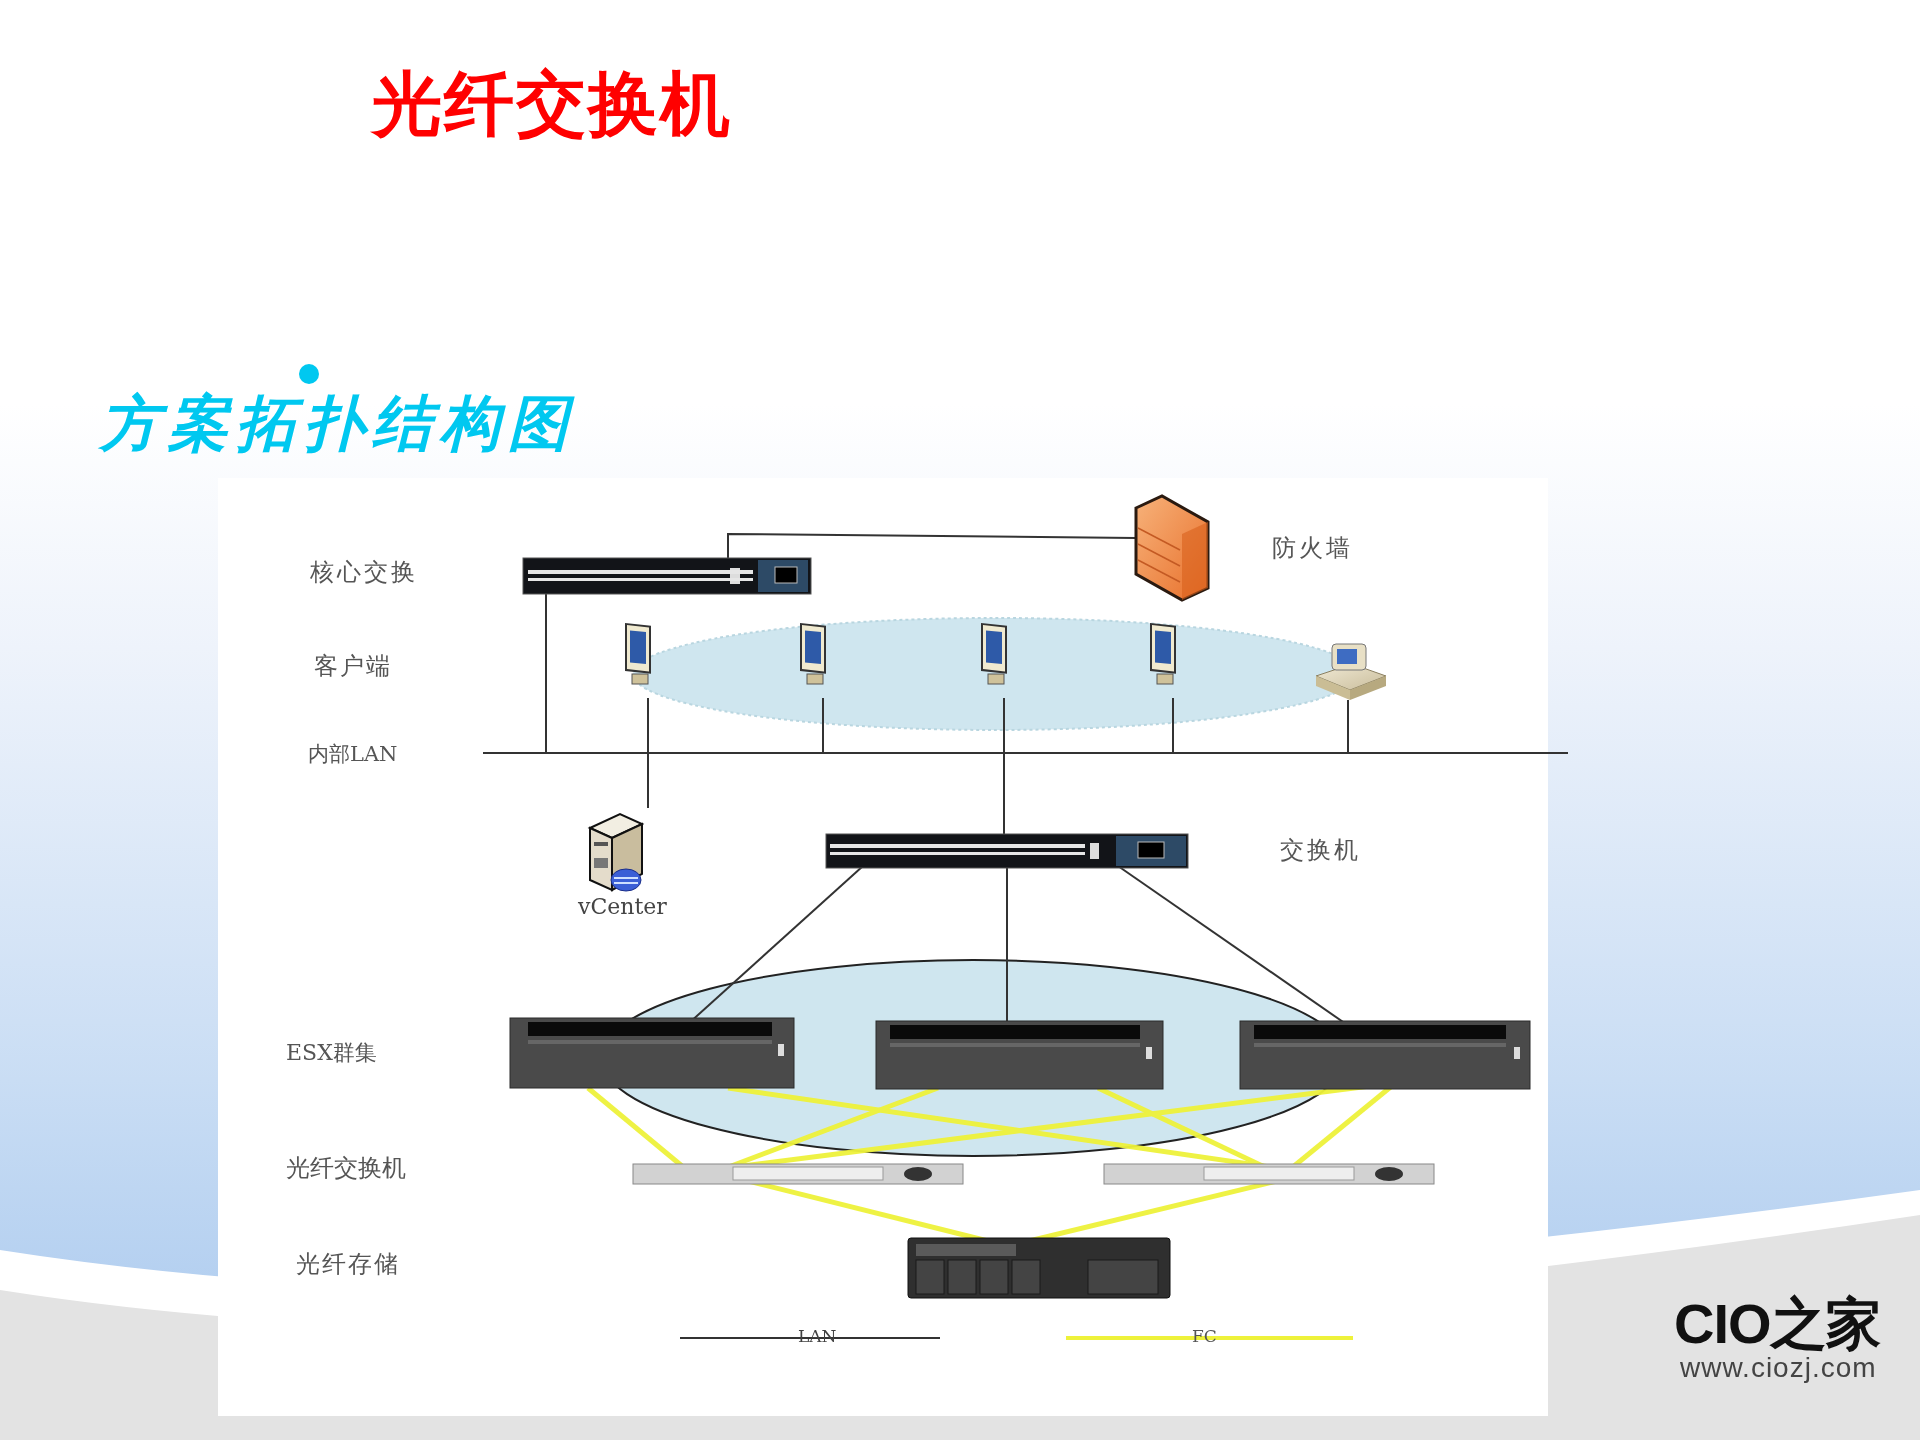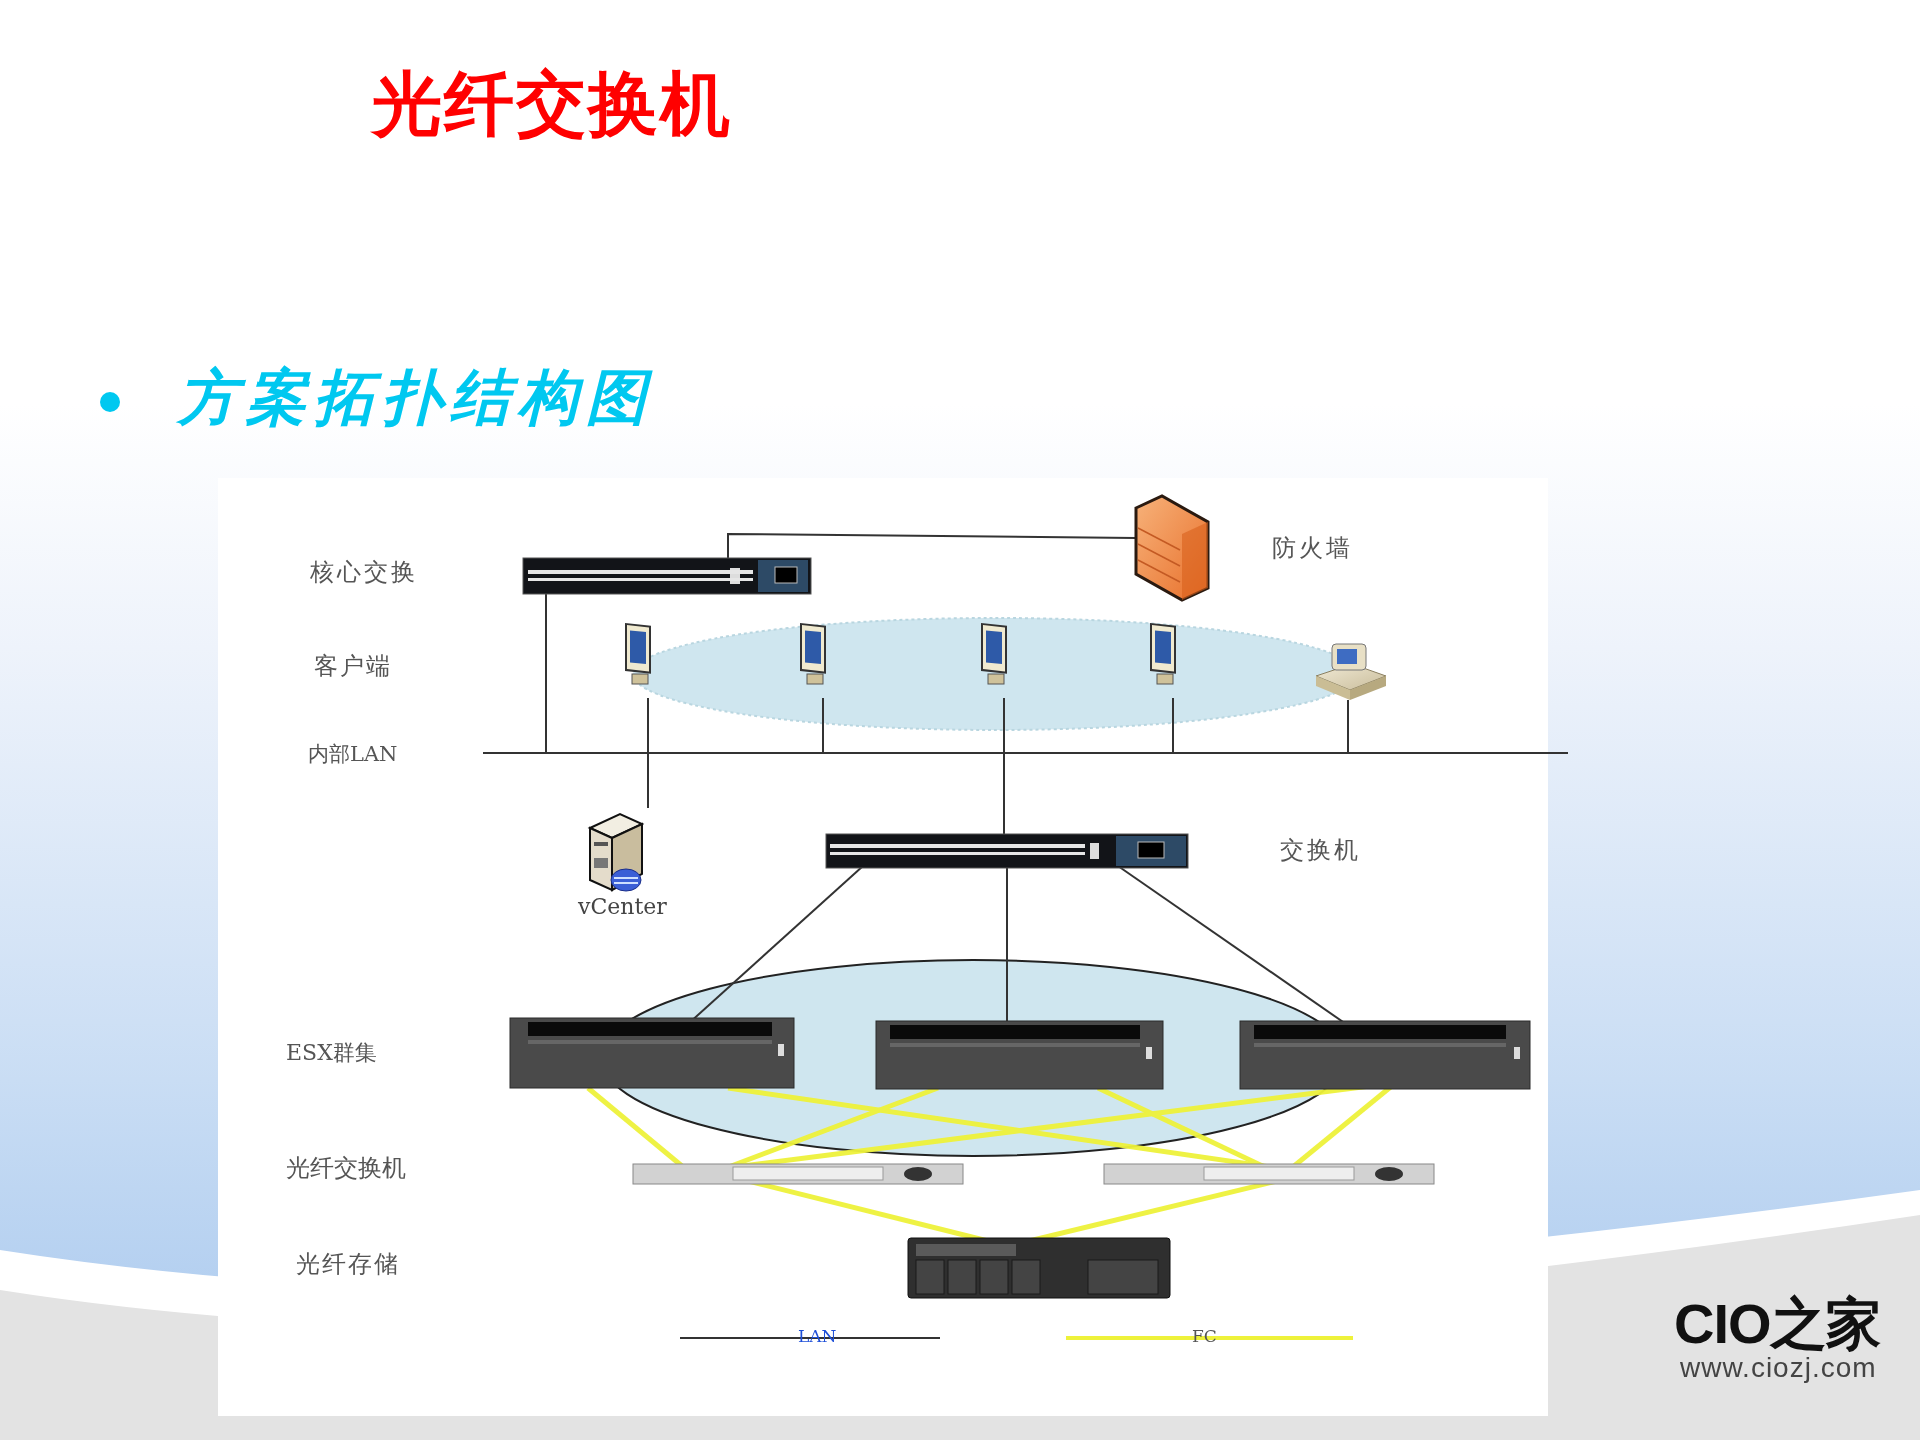--- a/index.html
+++ b/index.html
@@ -1,21 +1,21 @@
 <!DOCTYPE html>
 <html><head>
 <meta charset="utf-8">
 <style>
   html, body { margin:0; padding:0; }
   body { width:1920px; height:1440px; position:relative; overflow:hidden;
     font-family: "DejaVu Sans", sans-serif; background:#ffffff; }
   .bg { position:absolute; inset:0; z-index:0; }
   .title { position:absolute; left:372px; top:58px; font-size:70px; font-weight:bold;
     color:#ff0000; letter-spacing:2px; z-index:2; font-family:"DejaVu Sans", sans-serif; }
-  .bullet-row { position:absolute; left:100px; top:358px; z-index:2; display:flex; align-items:center; }
+  .bullet-row { position:absolute; left:100px; top:358px; z-index:2; display:flex; align-items:center;flex-direction:column; }
   .bullet-dot { width:20px; height:20px; border-radius:50%; background:#00c8f0; margin-right:58px; margin-top:6px; }
   .subtitle { font-size:60px; color:#00c8f0; font-weight:bold; letter-spacing:8px;
     font-family:"DejaVu Serif", serif; font-style:italic; }
   .diagram { position:absolute; left:218px; top:478px; width:1330px; height:938px;
     background:#ffffff; z-index:2; }
   .diagram svg { display:block; }
   .logo { position:absolute; left:1684px; top:1296px; z-index:3; }
   .logo-main { font-family:"Liberation Sans", sans-serif; font-size:56px; font-weight:bold; color:#111; letter-spacing:-1px; line-height:56px; margin-left:-10px; }
   .logo-url { font-family:"Liberation Sans", sans-serif; font-size:28px; color:#444; margin-left:-4px; letter-spacing:1px; }
 </style>
@@ -218,20 +218,20 @@
 
   <div style="position:absolute;left:92px;top:78px;font:24px 'DejaVu Serif',serif;color:#555;letter-spacing:3px;">核心交换</div>
   <div style="position:absolute;left:1054px;top:54px;font:24px 'DejaVu Serif',serif;color:#555;letter-spacing:3px;">防火墙</div>
   <div style="position:absolute;left:96px;top:172px;font:24px 'DejaVu Serif',serif;color:#555;letter-spacing:2px;">客户端</div>
   <div style="position:absolute;left:90px;top:262px;font:21px 'DejaVu Serif',serif;color:#555;">内部LAN</div>
   <div style="position:absolute;left:340px;top:416px;font:22px 'DejaVu Serif',serif;color:#444;margin-left:20px;">vCenter</div>
   <div style="position:absolute;left:1062px;top:356px;font:24px 'DejaVu Serif',serif;color:#555;letter-spacing:3px;">交换机</div>
   <div style="position:absolute;left:68px;top:560px;font:22px 'DejaVu Serif',serif;color:#555;">ESX群集</div>
   <div style="position:absolute;left:68px;top:674px;font:24px 'DejaVu Serif',serif;color:#555;">光纤交换机</div>
   <div style="position:absolute;left:78px;top:770px;font:24px 'DejaVu Serif',serif;color:#555;letter-spacing:2px;">光纤存储</div>
-  <div style="position:absolute;left:580px;top:848px;font:17px 'DejaVu Serif',serif;color:#1d4ed8;">LAN</div>
+  <div style="position:absolute;left:580px;top:848px;font:17px 'DejaVu Serif',serif;color:#404040;">LAN</div>
   <div style="position:absolute;left:974px;top:848px;font:17px 'DejaVu Serif',serif;color:#555;">FC</div>
 </div>
 
 <div class="logo">
   <div class="logo-main">CIO之家</div>
   <div class="logo-url">www.ciozj.com</div>
 </div>
 
 </body></html>

